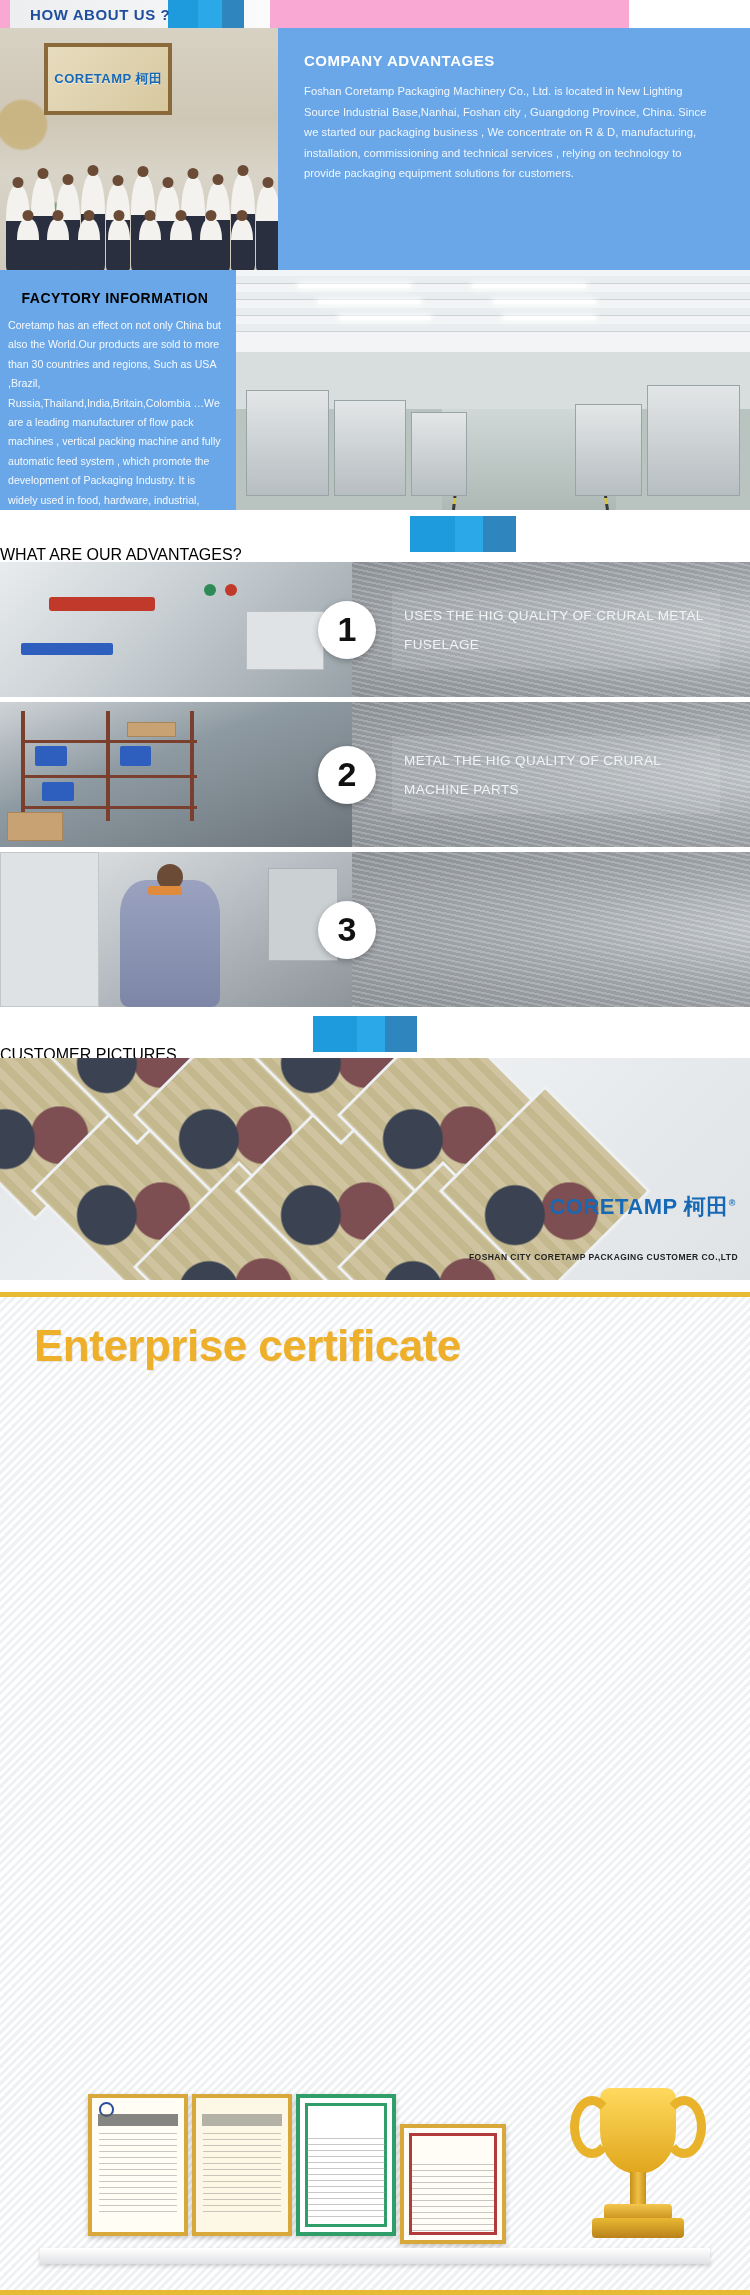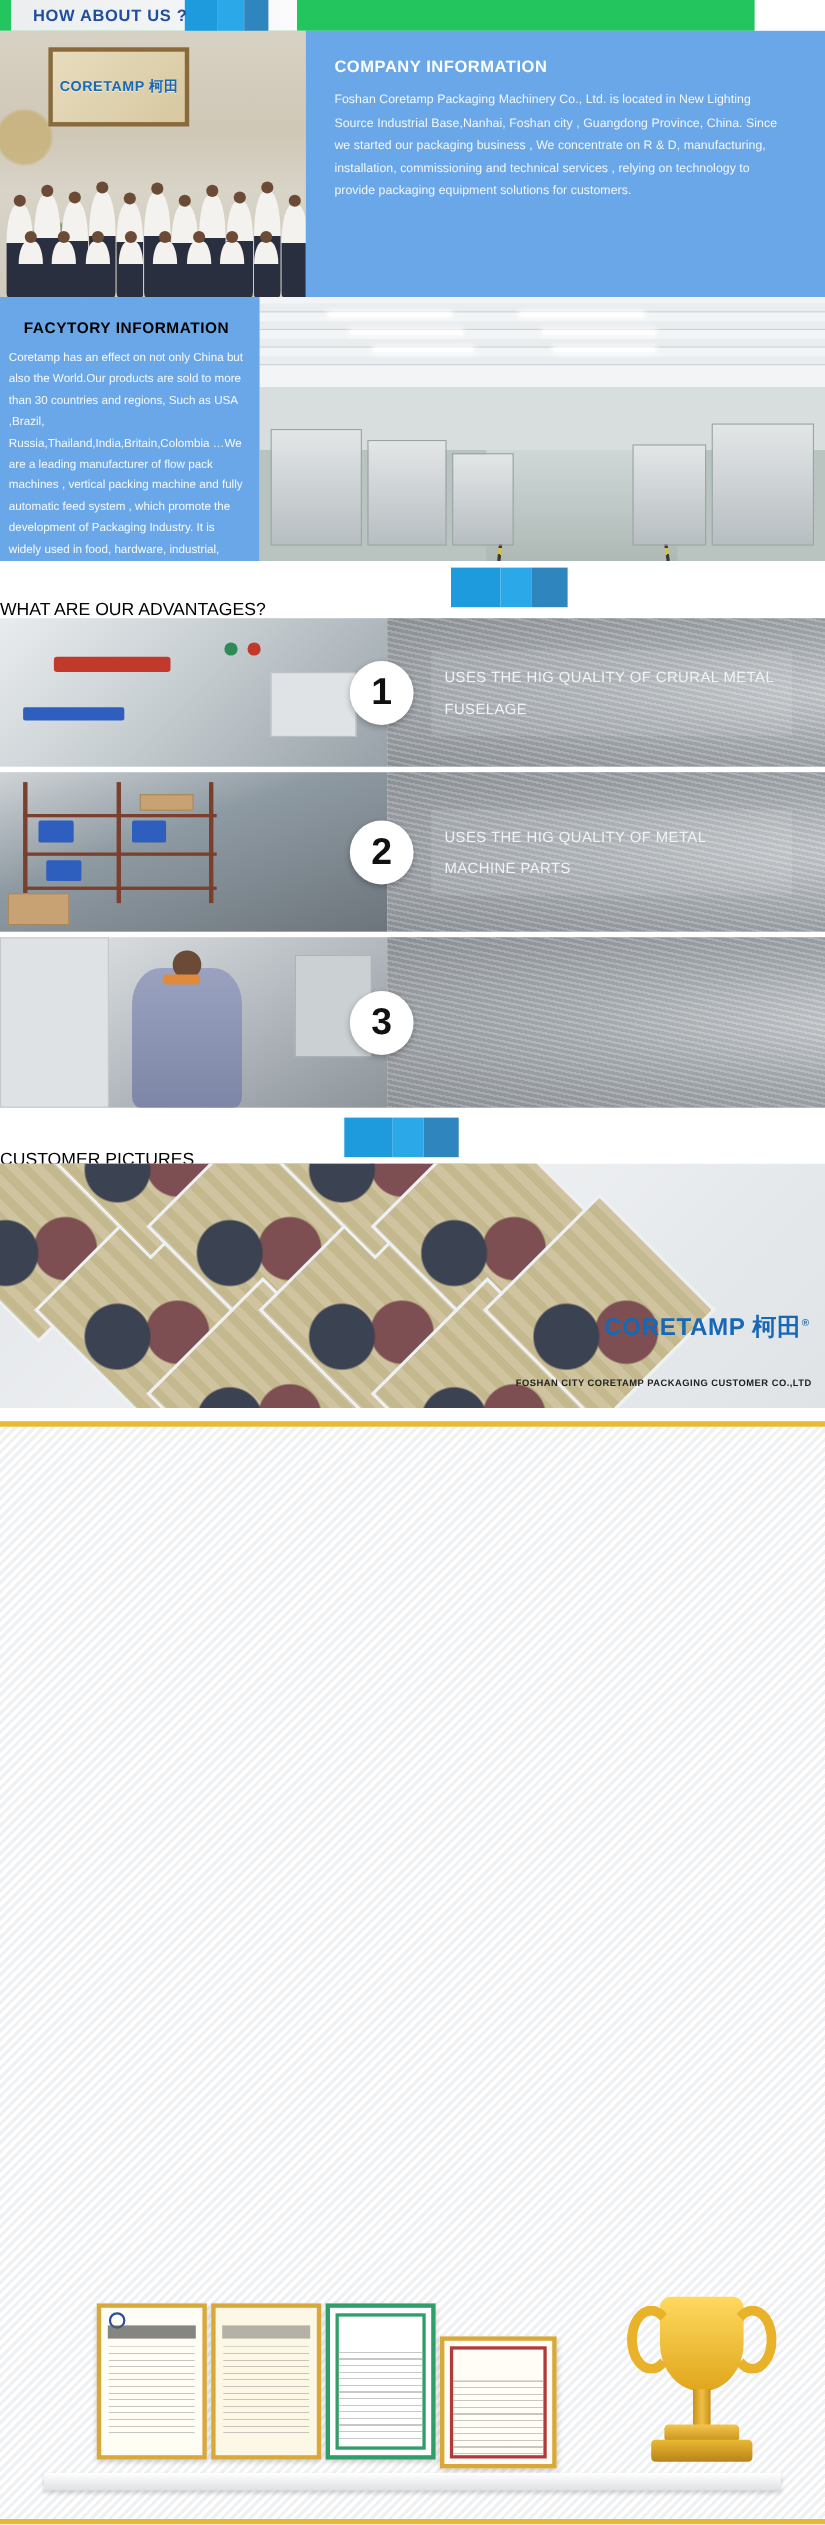--- a/index.html
+++ b/index.html
@@ -4,22 +4,22 @@
 <style>
   * { margin:0; padding:0; box-sizing:border-box; }
   body {
     width:750px; height:2295px; position:relative;
     font-family:"Liberation Sans", sans-serif;
     background:#ffffff; overflow:hidden;
   }
 
   
   .banner {
-    position:relative; width:686px; height:46px;
-    background:#22c55e; display:flex; align-items:stretch;
+    position:relative; width:629px; height:46px;
+    background:#f9a8d4; display:flex; align-items:stretch;
   }
   .banner .bar {
     position:absolute; left:10px; top:5px; width:500px; height:36px;
     background:linear-gradient(90deg,#eceef0 0%, #f3f4f6 60%, #fbfbfc 100%);
   }
   .banner .title {
     position:absolute; left:34px; top:5px; height:36px;
     display:flex; align-items:center;
     color:#1f4e9c; font-size:16px; font-weight:bold; letter-spacing:.6px;
     white-space:nowrap; z-index:3;
@@ -257,21 +257,21 @@
       <i style="left:28%; width:22px; height:34%;"></i>
       <i style="left:39%; width:22px; height:34%;"></i>
       <i style="left:50%; width:22px; height:34%;"></i>
       <i style="left:61%; width:22px; height:34%;"></i>
       <i style="left:72%; width:22px; height:34%;"></i>
       <i style="left:83%; width:22px; height:34%;"></i>
     </div>
   </div>
 
   <div style="position:absolute;left:278px;top:0;width:472px;height:242px;background:#6aa7e8;padding:24px 30px 0 26px;">
-    <div style="color:#ffffff;font-size:15px;font-weight:bold;letter-spacing:.5px;margin-bottom:12px;">COMPANY INFORMATION</div>
+    <div style="color:#ffffff;font-size:15px;font-weight:bold;letter-spacing:.5px;margin-bottom:12px;">COMPANY ADVANTAGES</div>
     <div style="color:#f2f7fd;font-size:11.2px;line-height:20.5px;letter-spacing:.05px;">Foshan Coretamp Packaging Machinery Co., Ltd. is located in New Lighting Source Industrial Base,Nanhai, Foshan city , Guangdong Province, China. Since we started our packaging business , We concentrate on R &amp; D, manufacturing, installation, commissioning and technical services , relying on technology to provide packaging equipment solutions for customers.</div>
   </div>
 </div>
 
 <div style="position:absolute;left:0;top:270px;width:750px;height:240px;">
 
   <div class="ph photo-factory" style="position:absolute;left:236px;top:0;width:514px;height:240px;">
     <div class="beam" style="top:6px;"></div>
     <div class="beam" style="top:22px;"></div>
     <div class="beam" style="top:38px;"></div>
@@ -329,21 +329,21 @@
     <div class="adv-shelf" style="left:6%;top:50%;width:50%;height:3px;"></div>
     <div class="adv-shelf" style="left:6%;top:72%;width:50%;height:3px;"></div>
     <div class="adv-blue" style="left:10%;top:30%;width:9%;height:14%;"></div>
     <div class="adv-blue" style="left:34%;top:30%;width:9%;height:14%;"></div>
     <div class="adv-blue" style="left:12%;top:55%;width:9%;height:13%;"></div>
     <div class="adv-box" style="left:2%;top:76%;width:16%;height:20%;"></div>
     <div class="adv-box" style="left:36%;top:14%;width:14%;height:10%;"></div>
   </div>
   <div class="steel" style="left:352px;width:398px;">
     <div class="adv-num">2</div>
-    <div class="adv-caption">USES THE HIG QUALITY OF METAL MACHINE PARTS</div>
+    <div class="adv-caption">METAL THE HIG QUALITY OF CRURAL MACHINE PARTS</div>
   </div>
 </div>
 
 <div style="position:absolute;left:0;top:852px;width:750px;height:155px;">
   <div class="ph photo-adv3" style="position:absolute;left:0;top:0;width:352px;height:155px;">
     <div class="adv-box" style="left:0;top:0;width:28%;height:100%;background:#dfe2e4;border-color:#c2c7ca;"></div>
     <div class="adv-person" style="left:34%;top:18%;width:100px;height:82%;"></div>
     <div class="adv-red" style="left:42%;top:22%;width:34px;height:9px;background:#e08a3c;"></div>
     <div class="adv-box" style="left:76%;top:10%;width:20%;height:60%;background:#cbd0d3;border-color:#aab0b4;"></div>
   </div>
@@ -395,20 +395,21 @@
   <div class="collage-logo">
     <span>CORETAMP 柯田</span><sup>®</sup>
   </div>
   <div class="collage-caption">FOSHAN CITY CORETAMP PACKAGING CUSTOMER CO.,LTD</div>
 </div>
 
 <div class="strip-white" style="position:absolute;left:0;top:1280px;width:750px;height:12px;"></div>
 
 <div class="cert-block" style="top:1292px;height:1003px;">
 
+  <div class="cert-title">Enterprise certificate</div>
 
   <div class="cert-doc" style="left:88px;bottom:54px;width:100px;height:142px;">
     <div class="seal"></div>
       <div class="hdr"></div>
       <div class="lines"></div>
   </div>
   <div class="cert-doc" style="left:192px;bottom:54px;width:100px;height:142px;background:#fdf8e6;">
     <div class="hdr" style="opacity:.45;"></div>
       <div class="lines"></div>
   </div>

